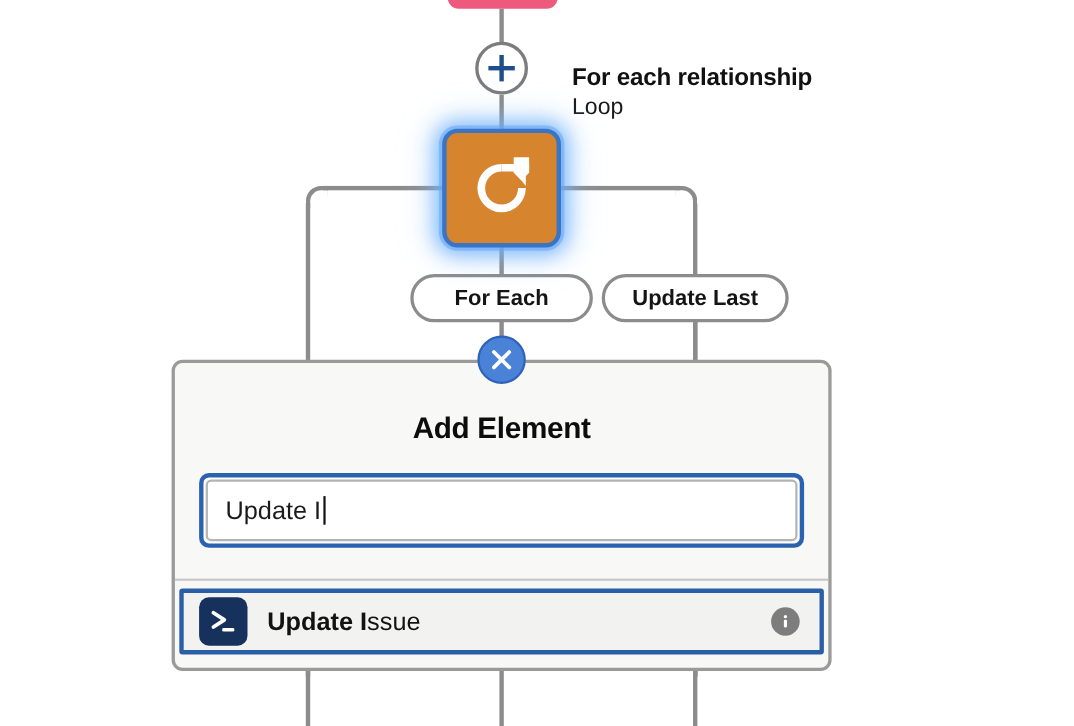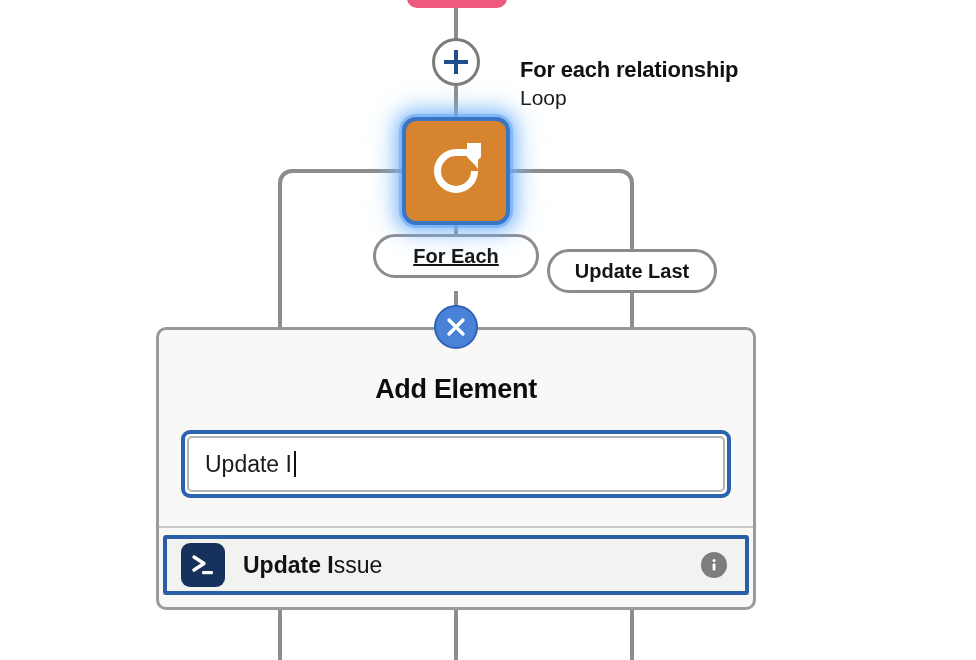--- a/index.html
+++ b/index.html
@@ -127,21 +127,21 @@
     align-items: center;
     justify-content: center;
     padding: 0 20px;
     font-size: 20px;
     font-weight: bold;
     color: #141414;
     white-space: nowrap;
     cursor: pointer;
     z-index: 5;
   }
-  #pill-foreach { left: 373px; top: 234px; width: 166px; text-decoration: underline; }
+  #pill-foreach { left: 373px; top: 249px; width: 166px; }
   #pill-afterlast { left: 547px; top: 249px; width: 170px; }
 
   
   #close-btn {
     position: absolute;
     left: 434px;
     top: 305px;
     width: 44px;
     height: 44px;
     border-radius: 50%;

